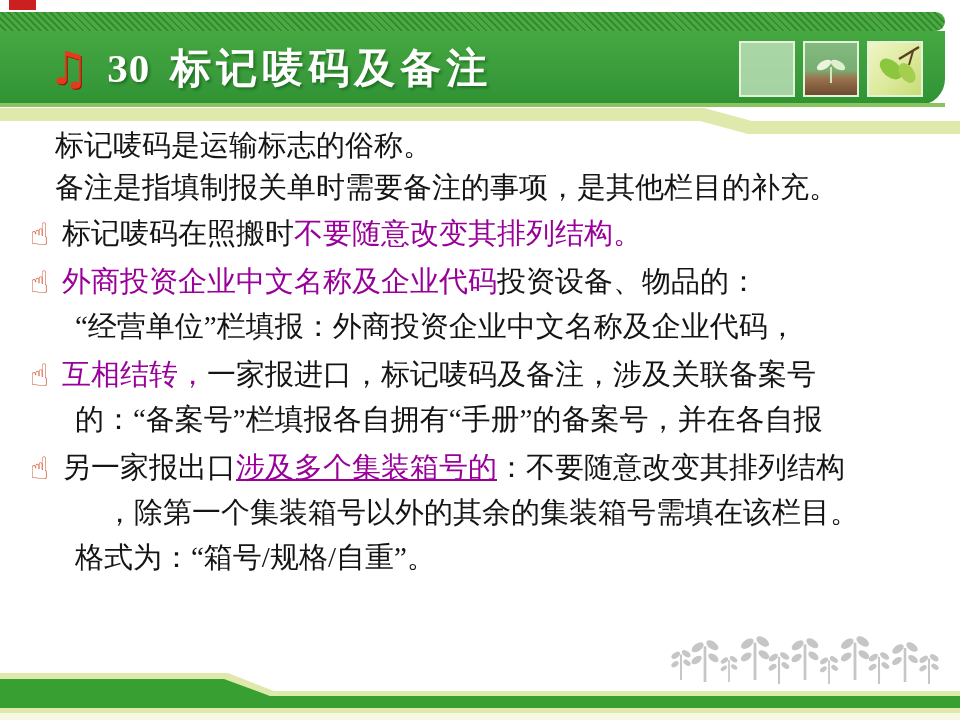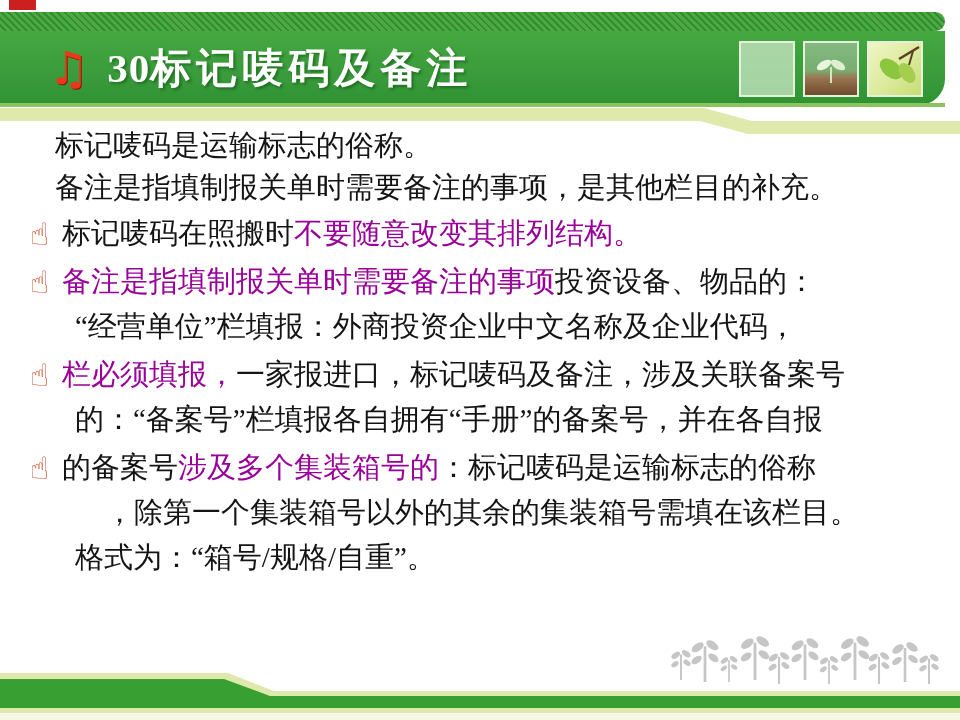--- a/index.html
+++ b/index.html
@@ -13,41 +13,41 @@
       background:repeating-linear-gradient(45deg,#4ea743 0 3px,#2e8f2e 3px 5px);}
   .title-band{position:absolute;left:0;top:31px;width:945px;height:74px;
       border-radius:0 0 26px 0;
       background:linear-gradient(180deg,#46a840 0%,#37993a 70%,#2f9331 100%);
       display:flex;align-items:center;}
   .band-edge{position:absolute;left:0;top:103px;width:945px;height:4px;background:#8cc361;}
   .note{font-family:"DejaVu Sans",sans-serif;font-size:46px;color:#e8391d;
       margin-left:48px;line-height:1;text-shadow:1px 1px 0 #8f1500;}
   .title{margin:0 0 0 18px;font-size:41px;font-weight:bold;color:#ffffff;
       letter-spacing:5px;text-shadow:2px 2px 3px rgba(0,60,0,.45);white-space:nowrap;}
-  .t-num{letter-spacing:1px;margin-right:0;text-align:right;}
+  .t-num{letter-spacing:1px;margin-right:20px;text-align:right;}
   .thumbs{position:absolute;right:22px;top:10px;display:flex;gap:8px;}
   .thumb{width:56px;height:56px;border:2px solid #e4f2da;box-sizing:border-box;}
   .thumb-plain{background:rgba(195,226,190,.8);}
   .thumb-sprout{background:linear-gradient(180deg,#84b980 0%,#79ae72 52%,#9a7450 68%,#6e4a2e 100%);position:relative;}
   .thumb-sprout svg,.thumb-leaves svg{position:absolute;left:0;top:0;}
   .thumb-leaves{background:linear-gradient(135deg,#f0f5c6 0%,#dcea9c 55%,#c7dc74 100%);position:relative;}
   .header-ribbon{position:absolute;left:0;top:104px;}
 
   
   .content{position:absolute;left:18px;top:124px;right:16px;color:#141414;font-size:29px;}
   .line{white-space:nowrap;position:relative;line-height:45px;height:45px;}
   .line.intro{line-height:42px;height:42px;padding-left:37px;}
   .line.bullet{padding-left:44px;margin-top:3px;}
   .line.cont{padding-left:57px;}
   .line.flush{padding-left:2px;text-align:center;}
   .hand{position:absolute;left:12px;top:1px;font-family:"DejaVu Sans",sans-serif;
         font-size:31px;color:#cc5030;line-height:45px;}
   .seg{color:#141414;}
   .seg.acc{color:#990099;font-family:Liberation Serif, serif;}
-  .seg.accu{color:#990099;text-decoration-color:#990099;}
+  .seg.accu{color:#990099;text-decoration:underline;text-decoration-color:#990099;}
 
   
   .plants{position:absolute;right:8px;bottom:32px;}
   .footer-svg{position:absolute;left:0;bottom:0;}
 </style>
 </head>
 <body>
 
 <div class="slide">
 
@@ -93,37 +93,37 @@
       <span class="seg">备注是指填制报关单时需要备注的事项，是其他栏目的补充。</span>
     </div>
 
     <div class="line bullet">
       <span class="hand">☝</span>
       <span class="seg">标记唛码在照搬时</span><span class="seg acc">不要随意改变其排列结构。</span>
     </div>
 
     <div class="line bullet">
       <span class="hand">☝</span>
-      <span class="seg acc">备注是指填制报关单时需要备注的事项</span><span class="seg">投资设备、物品的：</span>
+      <span class="seg acc">外商投资企业中文名称及企业代码</span><span class="seg">投资设备、物品的：</span>
     </div>
     <div class="line cont">
       <span class="seg">“经营单位”栏填报：外商投资企业中文名称及企业代码，</span>
     </div>
 
     <div class="line bullet">
       <span class="hand">☝</span>
-      <span class="seg acc">栏必须填报，</span><span class="seg">一家报进口，标记唛码及备注，涉及关联备案号</span>
+      <span class="seg acc">互相结转，</span><span class="seg">一家报进口，标记唛码及备注，涉及关联备案号</span>
     </div>
     <div class="line cont">
       <span class="seg">的：“备案号”栏填报各自拥有“手册”的备案号，并在各自报</span>
     </div>
 
     <div class="line bullet">
       <span class="hand">☝</span>
-      <span class="seg">的备案号</span><span class="seg accu">涉及多个集装箱号的</span><span class="seg">：标记唛码是运输标志的俗称</span>
+      <span class="seg">另一家报出口</span><span class="seg accu">涉及多个集装箱号的</span><span class="seg">：不要随意改变其排列结构</span>
     </div>
     <div class="line flush">
       <span class="seg">，除第一个集装箱号以外的其余的集装箱号需填在该栏目。</span>
     </div>
     <div class="line cont">
       <span class="seg">格式为：“箱号/规格/自重”。</span>
     </div>
   </div>
 
   <svg class="plants" width="285" height="62" viewBox="0 0 285 62">

